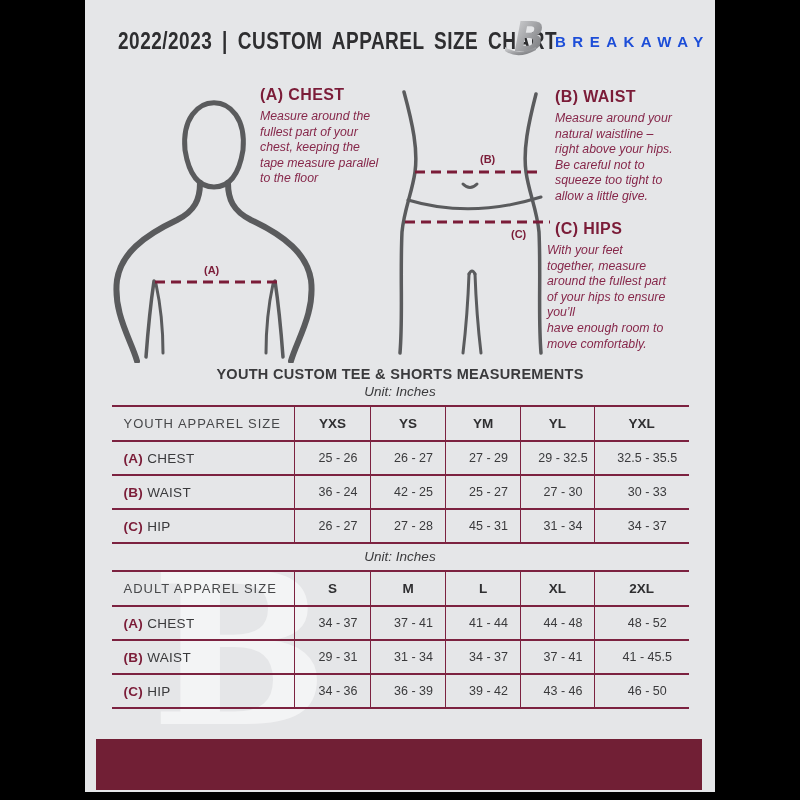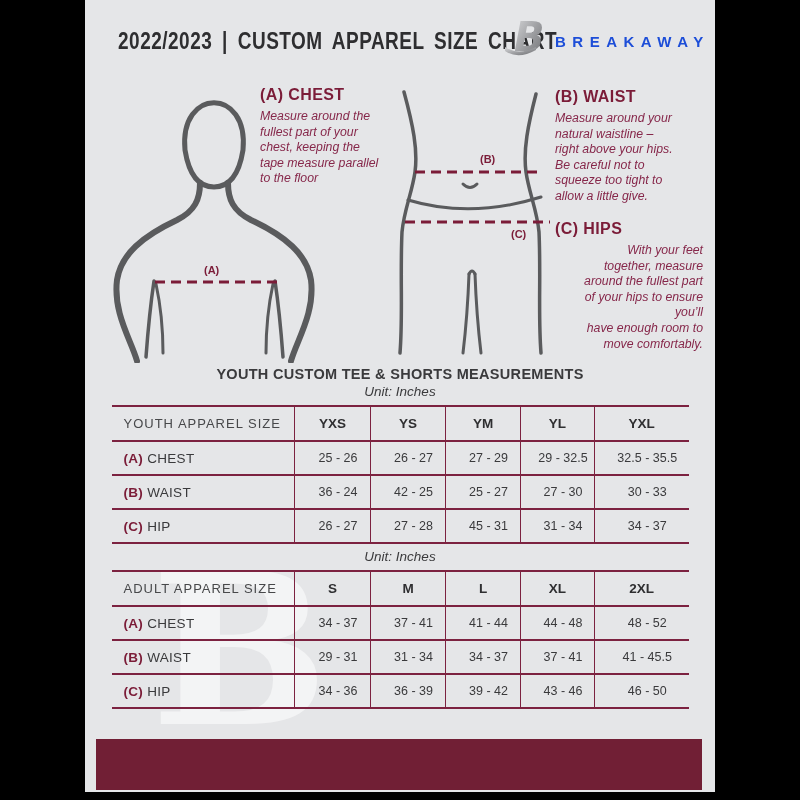--- a/index.html
+++ b/index.html
@@ -33,21 +33,21 @@
   }
   .guide-body{
     position:absolute;z-index:2;font-size:12.3px;font-style:italic;
     color:#86274A;line-height:1.27;white-space:pre-line;
   }
   #guide-a-heading{left:175px;top:86px;}
   #guide-a-body{left:175px;top:109px;width:138px;}
   #guide-b-heading{left:470px;top:88px;}
   #guide-b-body{left:470px;top:111px;width:162px;}
   #guide-c-heading{left:470px;top:220px;}
-  #guide-c-body{left:452px;top:243px;width:166px;text-align:right;}
+  #guide-c-body{left:462px;top:243px;width:166px;}
   .point-label{
     position:absolute;z-index:2;font-size:11px;font-weight:bold;color:#7B1C38;
   }
   #point-label-a{left:119px;top:264px;}
   #point-label-b{left:395px;top:153px;}
   #point-label-c{left:426px;top:228px;}
   
   .table-section{position:absolute;left:0;width:630px;text-align:center;z-index:1;}
   #youth-section{top:366px;}
   #adult-section{top:547px;}

